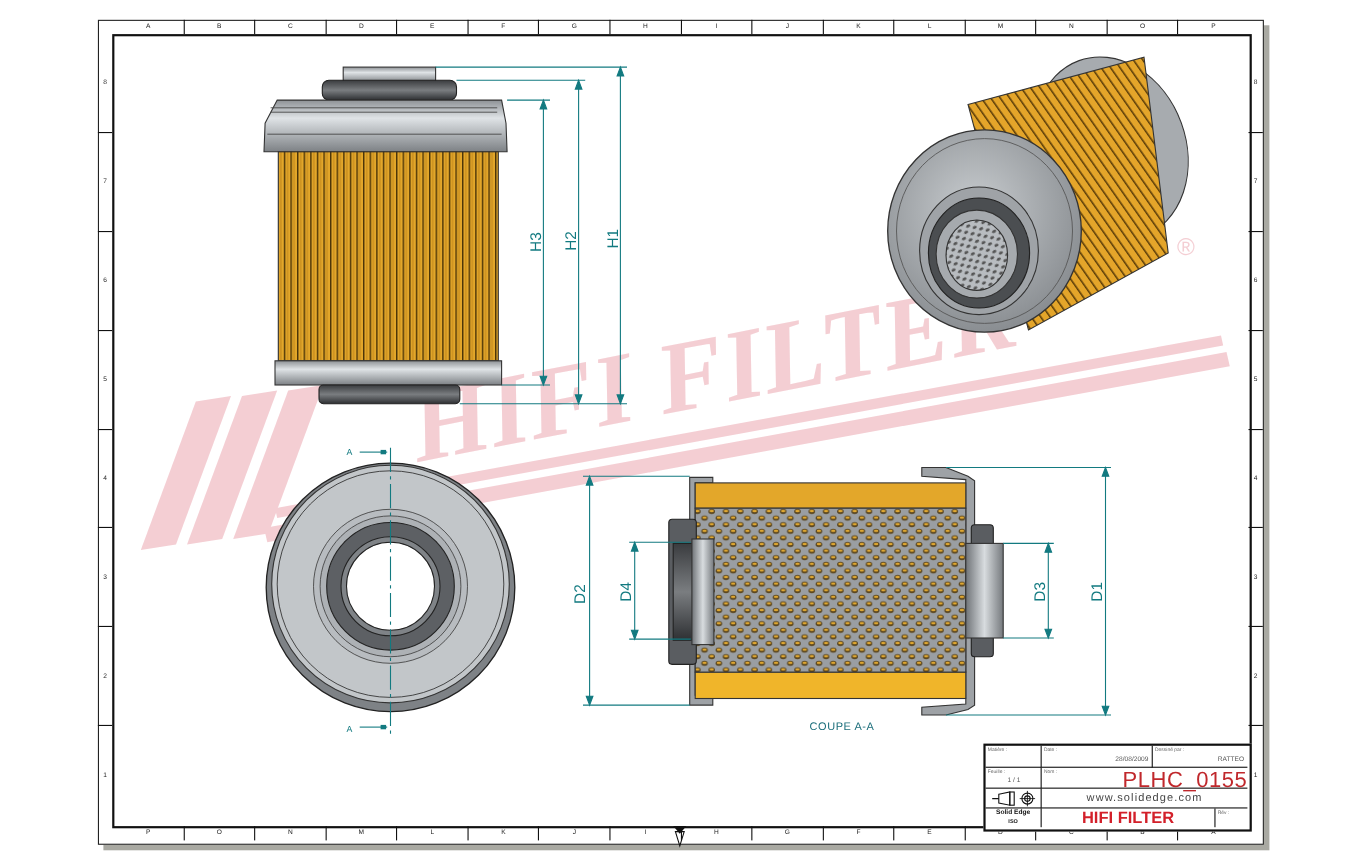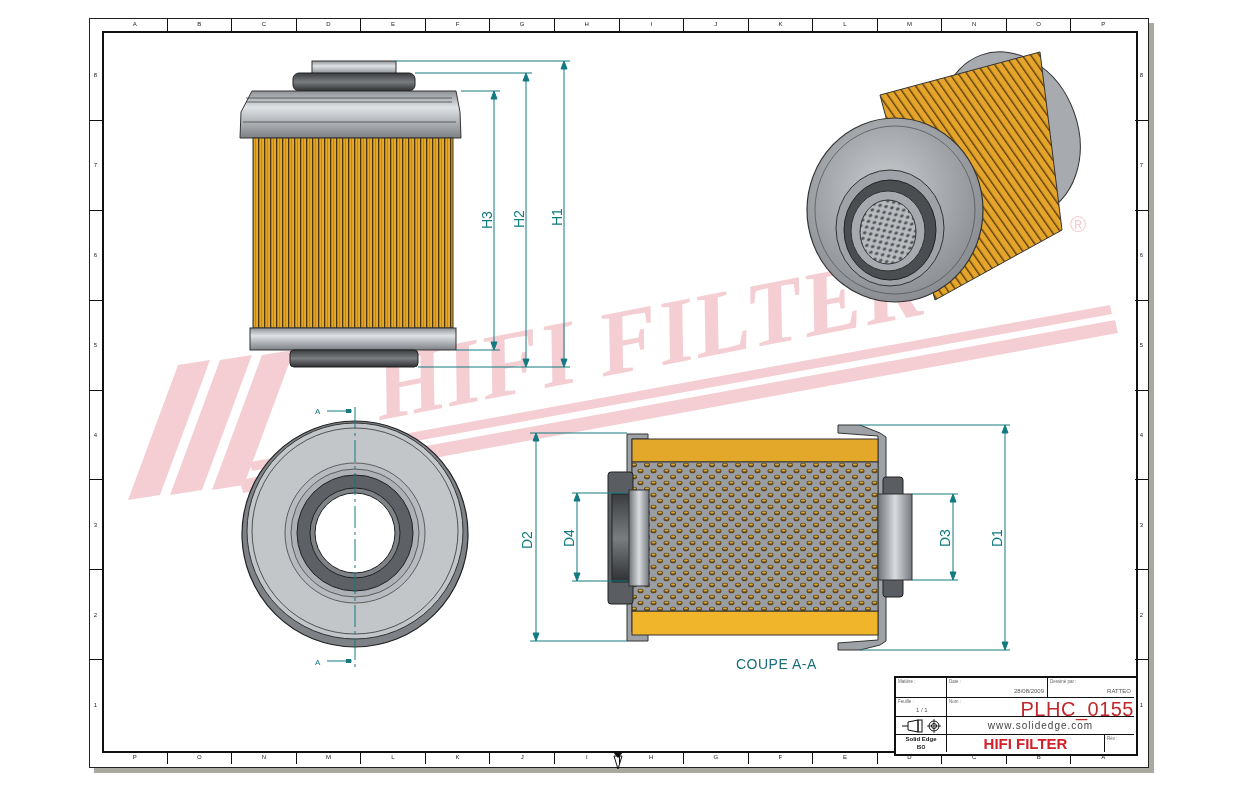--- a/index.html
+++ b/index.html
@@ -11,21 +11,21 @@
   .zone-bot{top:751px;}
   .zone-top div,.zone-bot div{flex:1;border-left:1px solid #111;font-size:6px;color:#222;text-align:center;line-height:13px;}
   .zone-top div:first-child,.zone-bot div:first-child{border-left:none;}
   .zone-left,.zone-right{position:absolute;top:31px;width:13px;height:718px;display:flex;flex-direction:column;}
   .zone-left{left:89px;}
   .zone-right{left:1135px;}
   .zone-left div,.zone-right div{flex:1;border-top:1px solid #111;font-size:6px;color:#222;display:flex;align-items:center;justify-content:center;}
   .zone-left div:first-child,.zone-right div:first-child{border-top:none;}
   svg.drawing{position:absolute;left:0;top:0;}
   .dimtxt{font-family:"Liberation Sans",sans-serif;font-size:14px;fill:#127a80;}
-  .caption{position:absolute;left:736px;top:656px;font-size:14px;color:#1a6d7a;font-family:"Liberation Sans",sans-serif;letter-spacing:0.5px;}
+  .caption{position:absolute;left:736px;top:656px;font-size:10px;color:#1a6d7a;font-family:"Liberation Sans",sans-serif;letter-spacing:0.5px;}
   .tb{position:absolute;left:894px;top:676px;width:240px;height:76px;border:2px solid #111;background:#fff;font-family:"Liberation Sans",sans-serif;}
   .tb .cell{position:absolute;border-right:1px solid #111;border-bottom:1px solid #111;box-sizing:border-box;}
   .tb .lbl{position:absolute;left:2px;top:1px;font-size:4.5px;color:#666;}
   .tb .val{position:absolute;font-size:6px;color:#555;}
   .partno{position:absolute;left:0;right:0;top:2px;text-align:right;font-size:20px;color:#c0282c;letter-spacing:0.5px;}
   .web{position:absolute;left:0;right:0;top:3px;text-align:center;font-size:10px;color:#444;letter-spacing:1px;}
   .brand{position:absolute;left:0;right:0;top:0px;text-align:center;font-size:15px;font-weight:bold;color:#d3202a;}
   .se{position:absolute;left:0;right:0;text-align:center;font-size:6px;font-weight:bold;color:#111;}
 </style>
 </head>

